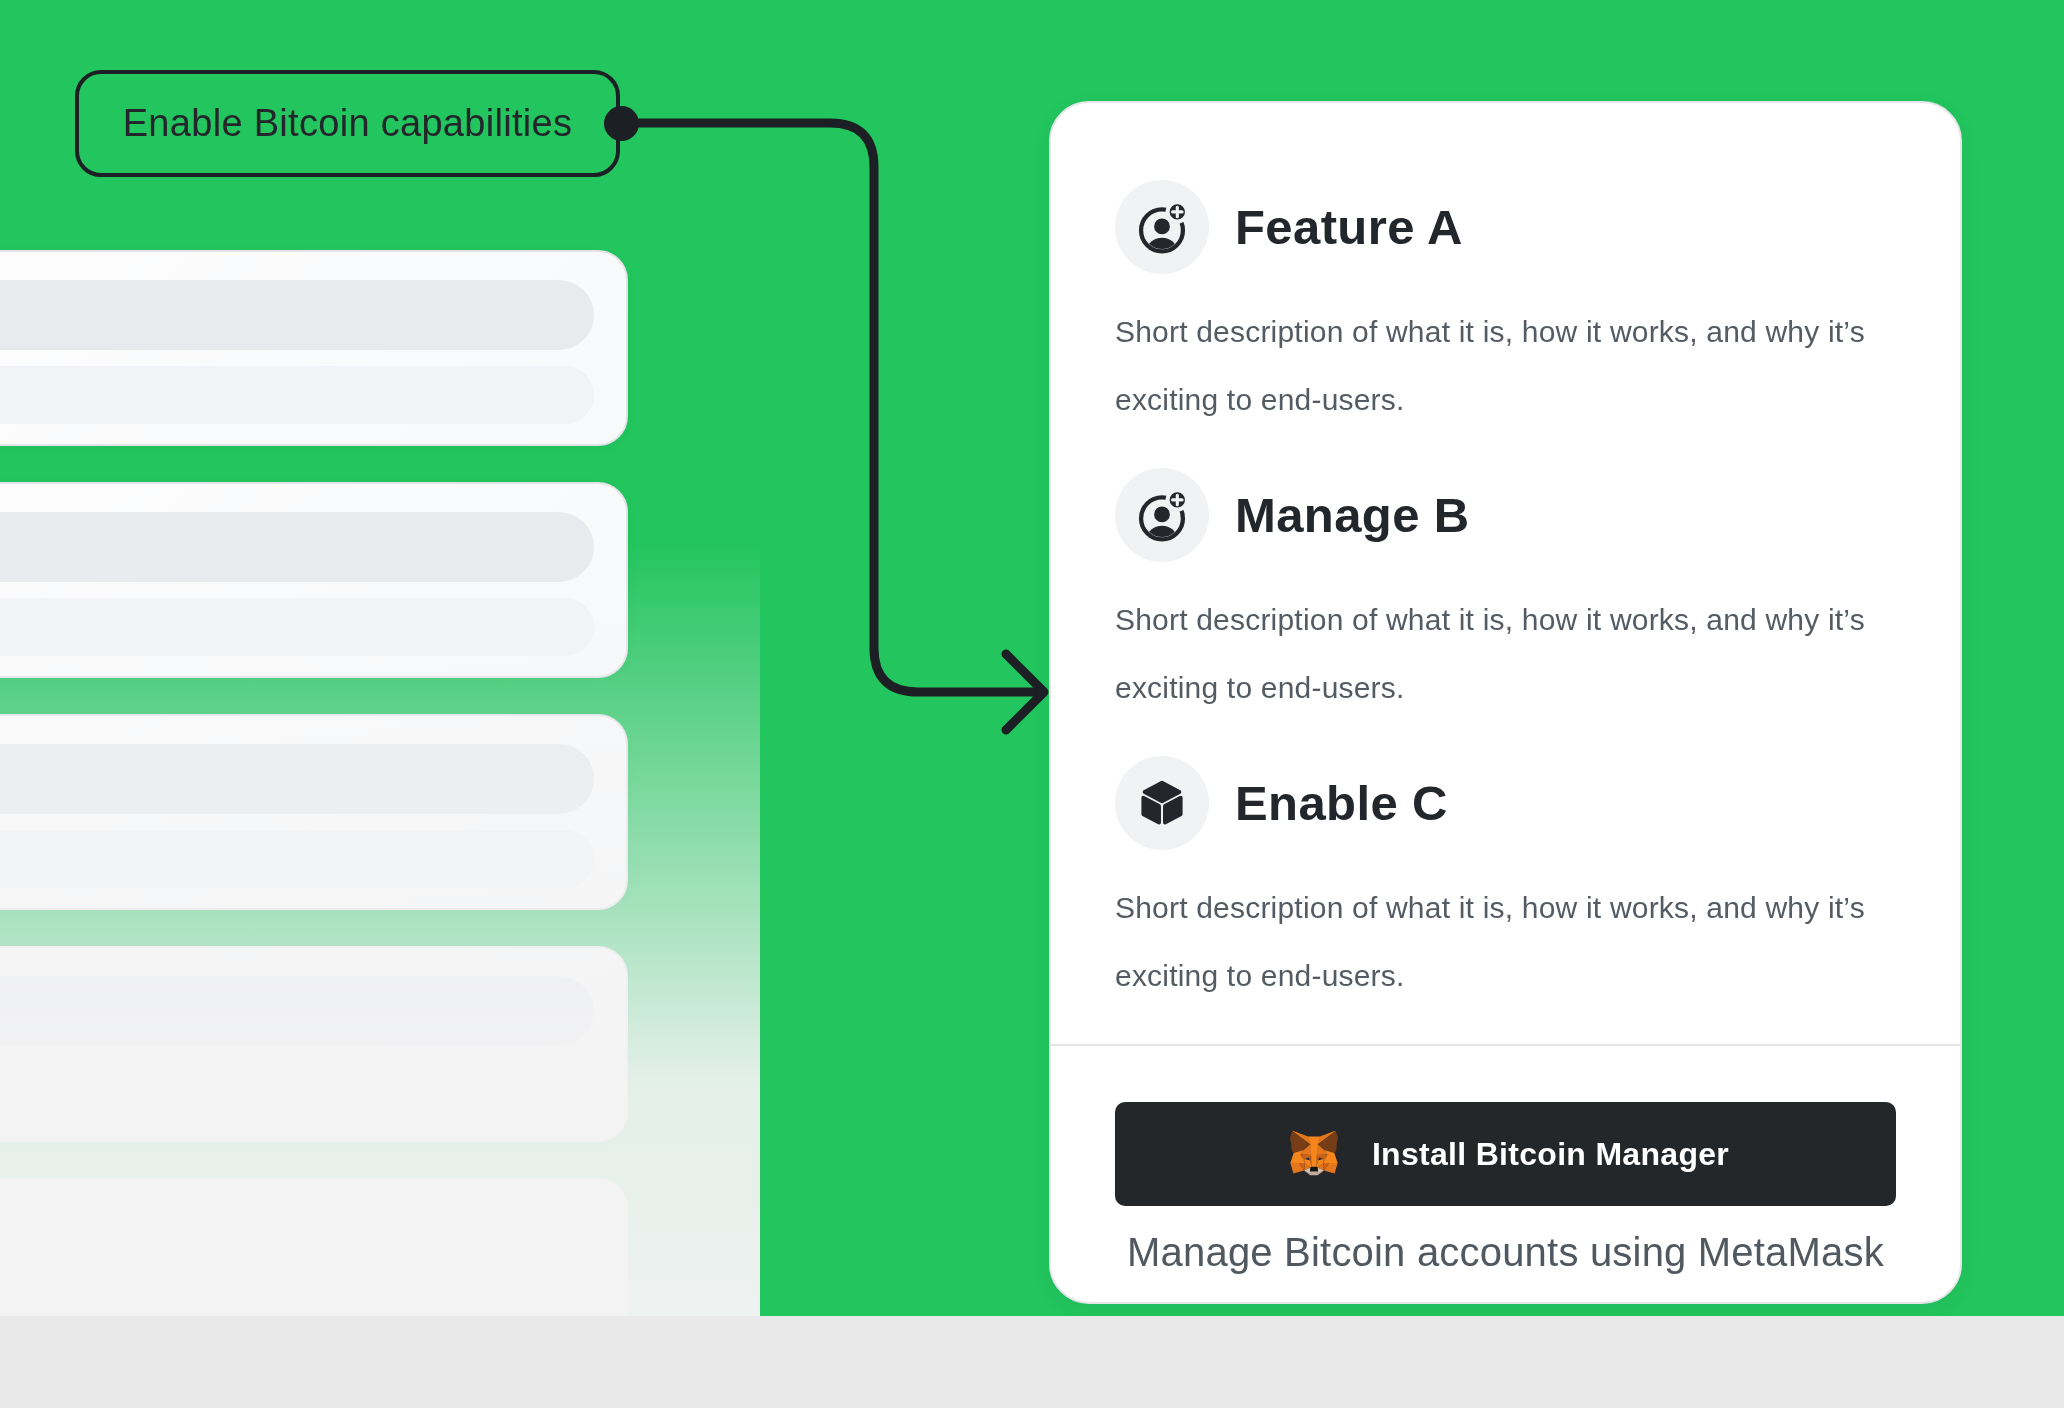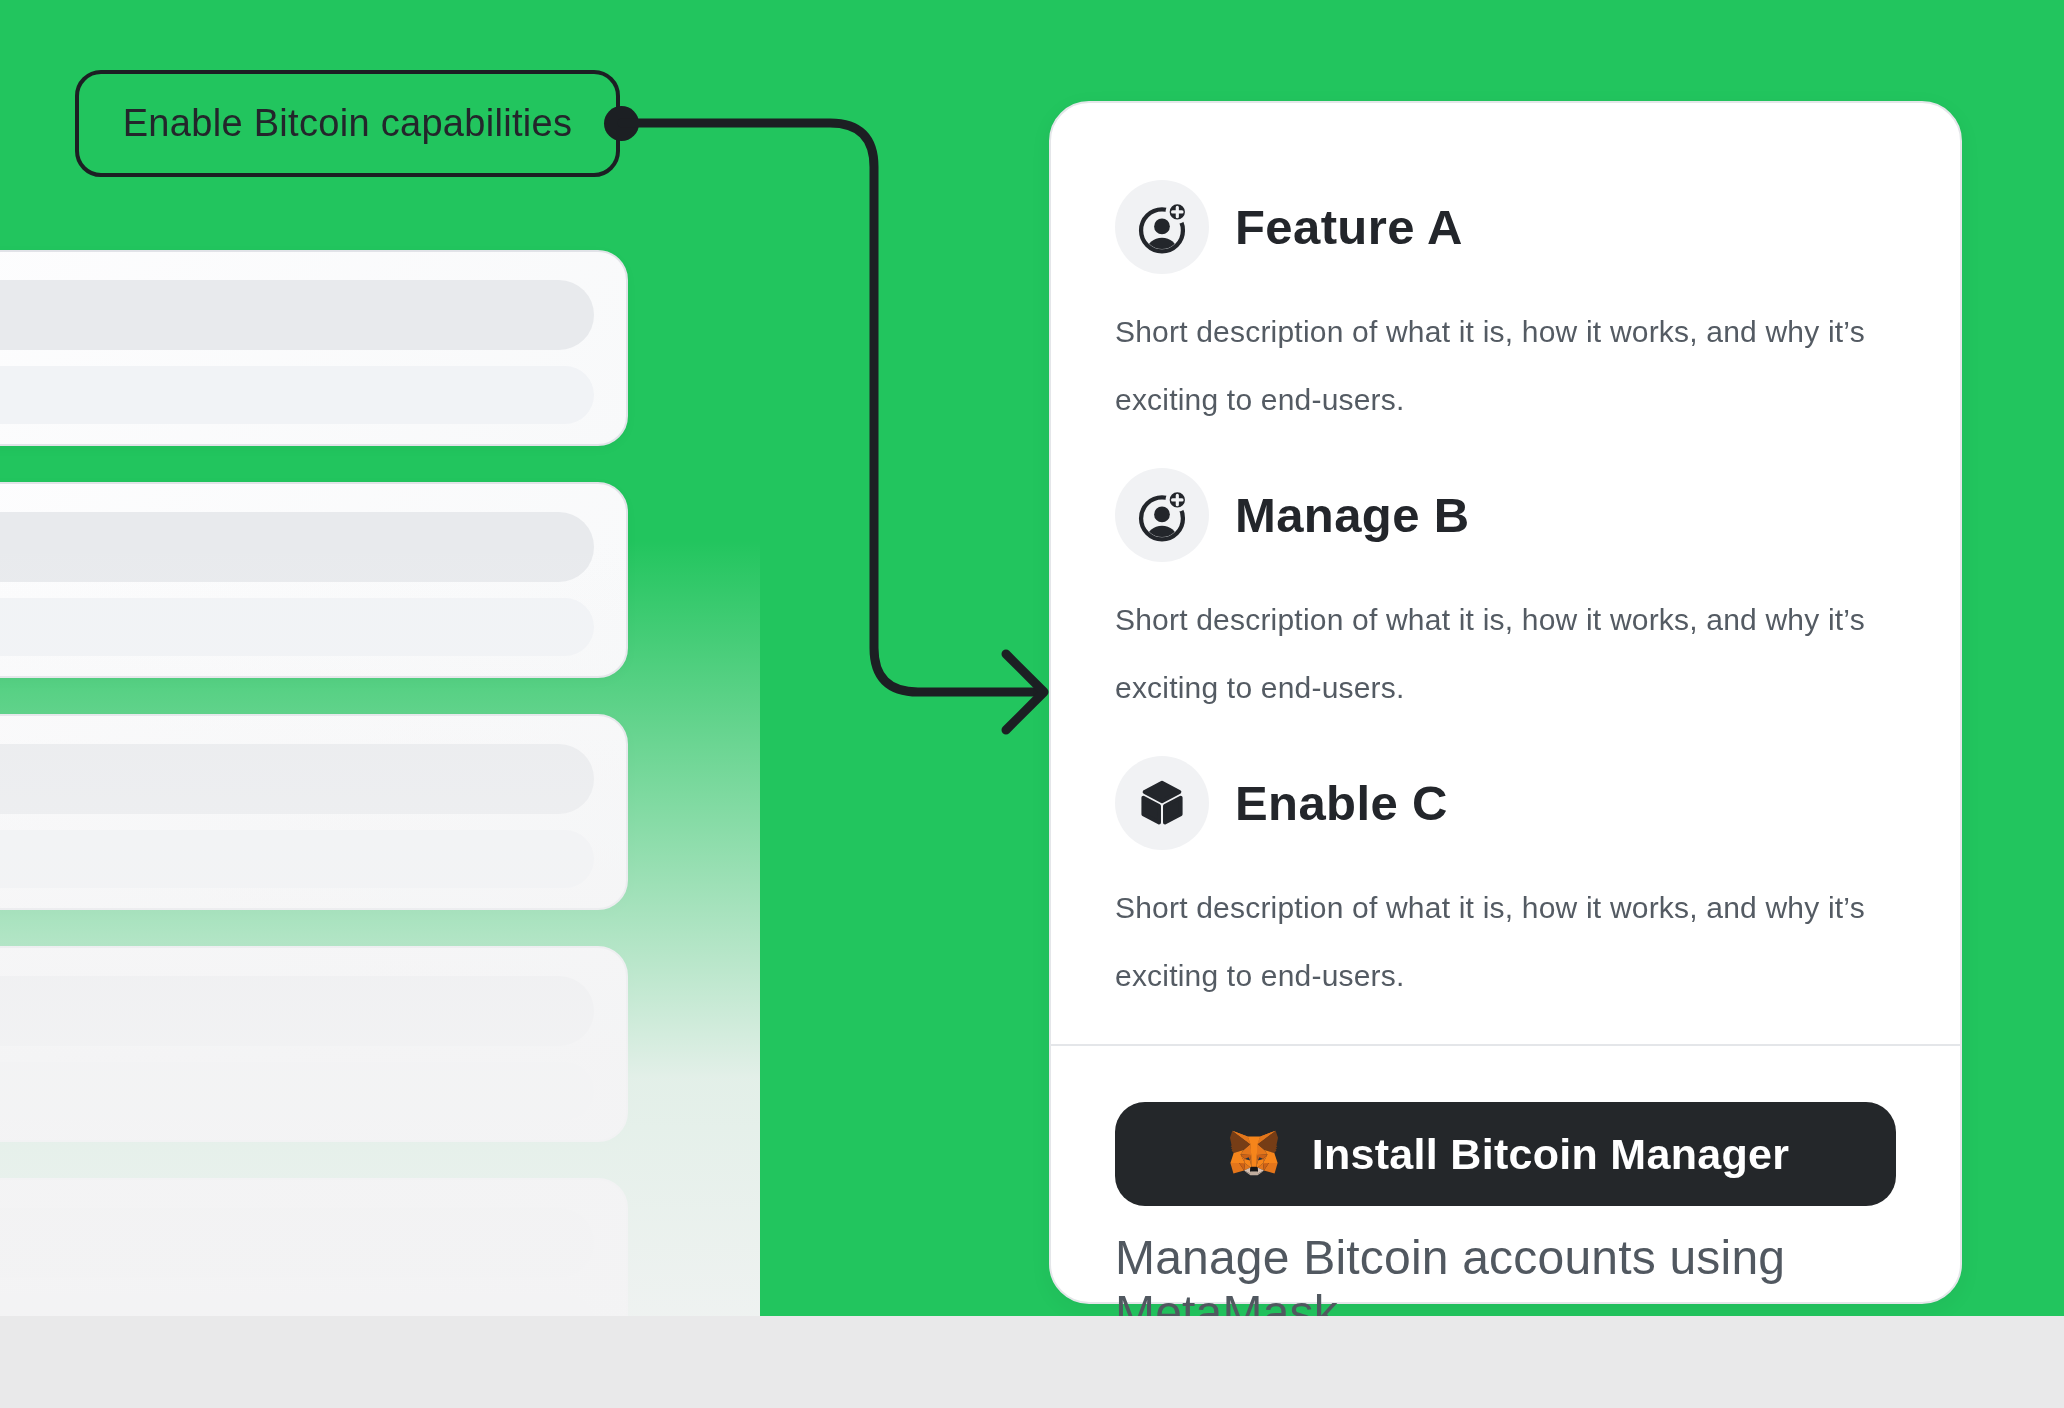--- a/index.html
+++ b/index.html
@@ -62,28 +62,28 @@
   }
   .feature-title{font-size:49px;font-weight:700;color:#23262b;letter-spacing:.4px;}
   .feature-desc{
     font-size:30px;line-height:68px;color:#545b63;max-width:800px;
     letter-spacing:.2px;
   }
   .divider{border:none;border-top:2px solid #e4e6e9;margin:0;}
   .panel-footer{padding:56px 64px 0;}
   .install-button{
     width:100%;height:104px;box-sizing:border-box;border:none;cursor:pointer;
-    border-radius:30px;background:#24272a;color:#ffffff;
+    border-radius:10px;background:#24272a;color:#ffffff;
     display:flex;align-items:center;justify-content:center;gap:26px;
     font-family:"Liberation Sans", sans-serif;
-    font-size:43px;font-weight:700;letter-spacing:.3px;
+    font-size:32px;font-weight:700;letter-spacing:.3px;
   }
   .caption{
-    margin-top:24px;
-    font-size:48px;color:#515860;letter-spacing:.2px;
+    margin-top:24px;text-align:center;
+    font-size:40px;color:#515860;letter-spacing:.2px;
   }
 </style>
 </head>
 <body>
 
 <div class="stage">
 
   <div class="callout">
     <span>Enable Bitcoin capabilities</span>
   </div>

